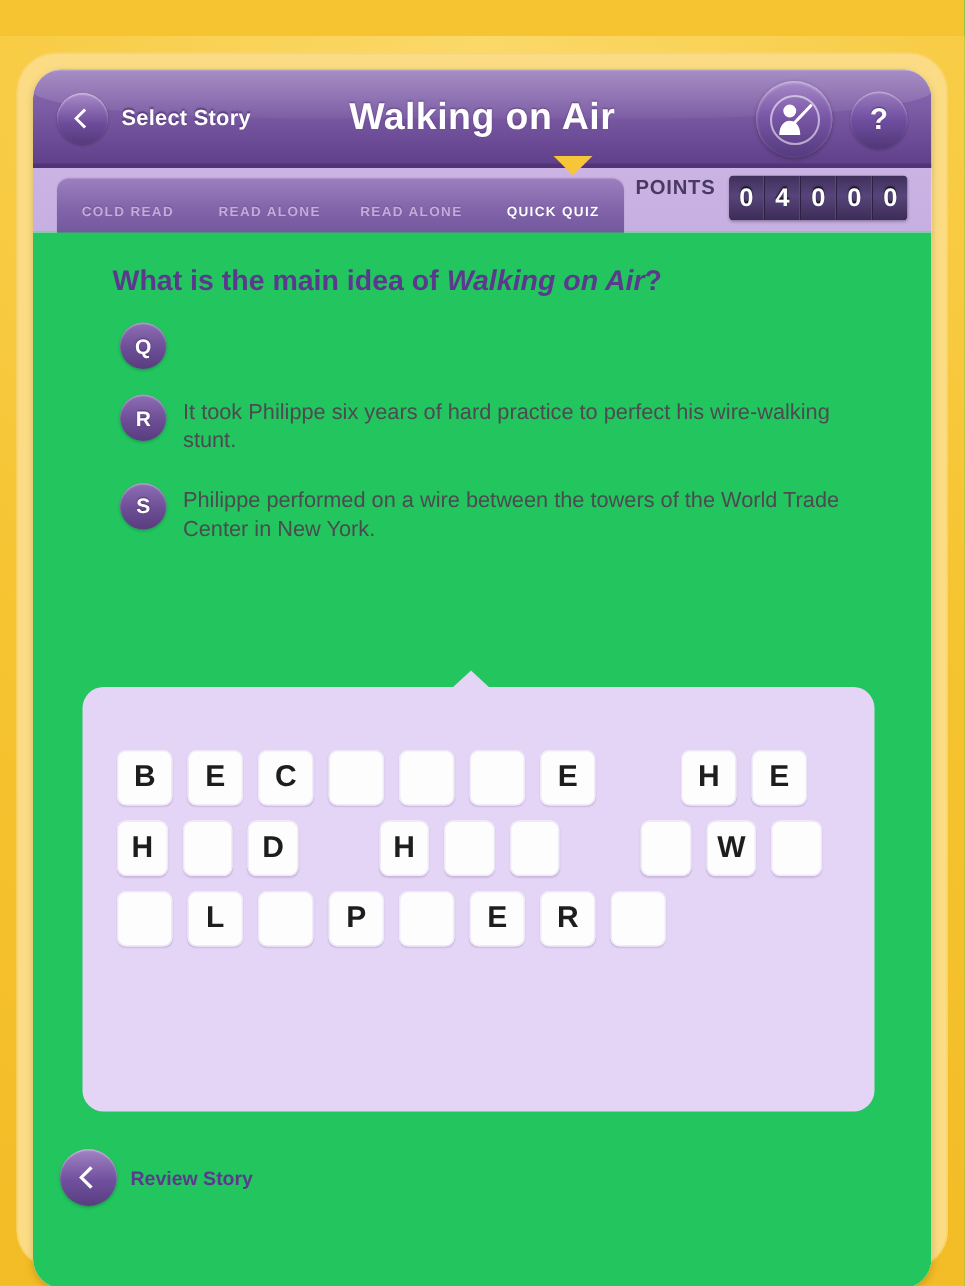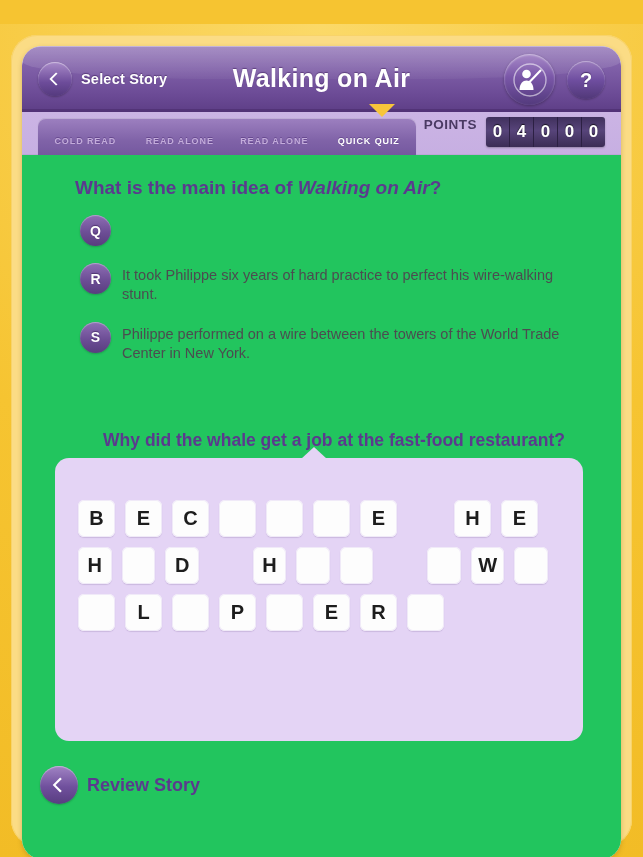--- a/index.html
+++ b/index.html
@@ -337,21 +337,21 @@
     cursor: pointer;
   }
   .review-circle {
     width: 38px; height: 38px;
     border-radius: 50%;
     background: linear-gradient(to bottom, #a184c4, #70509d 55%, #583d80);
     box-shadow: inset 0 1px 1px rgba(255,255,255,.4), 0 1px 2px rgba(0,0,0,.22);
     display: flex; align-items: center; justify-content: center;
   }
   #review-story-label {
-    font-size: 18px;
+    font-size: 13px;
     font-weight: bold;
     color: #5b3a8e;
   }
 </style>
 </head>
 <body>
 
 <div id="app-frame">
   <div class="frame-inner-rim"></div>
 
@@ -419,21 +419,20 @@
         <div class="answer-row">
           <span class="answer-badge">R</span>
           <span class="answer-text">It took Philippe six years of hard practice to perfect his wire-walking stunt.</span>
         </div>
         <div class="answer-row">
           <span class="answer-badge">S</span>
           <span class="answer-text">Philippe performed on a wire between the towers of the World Trade Center in New York.</span>
         </div>
       </div>
 
-      <div id="riddle-question">Why did the whale get a job at the fast-food restaurant?</div>
       <div id="riddle-pointer"></div>
       <div id="riddle-panel"></div>
 
       <div id="letter-grid">
           <div class="letter-row">
             <span class="letter-tile">B</span>
             <span class="letter-tile">E</span>
             <span class="letter-tile">C</span>
             <span class="letter-tile"></span>
             <span class="letter-tile"></span>

